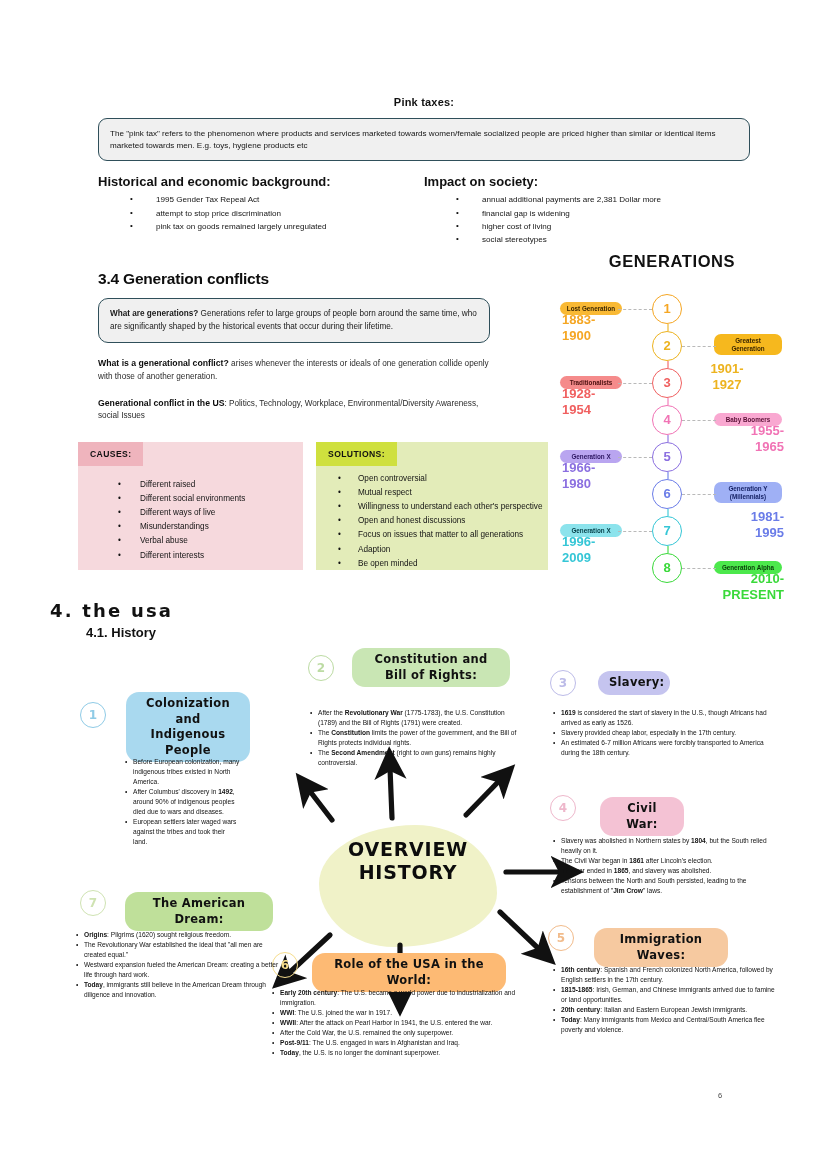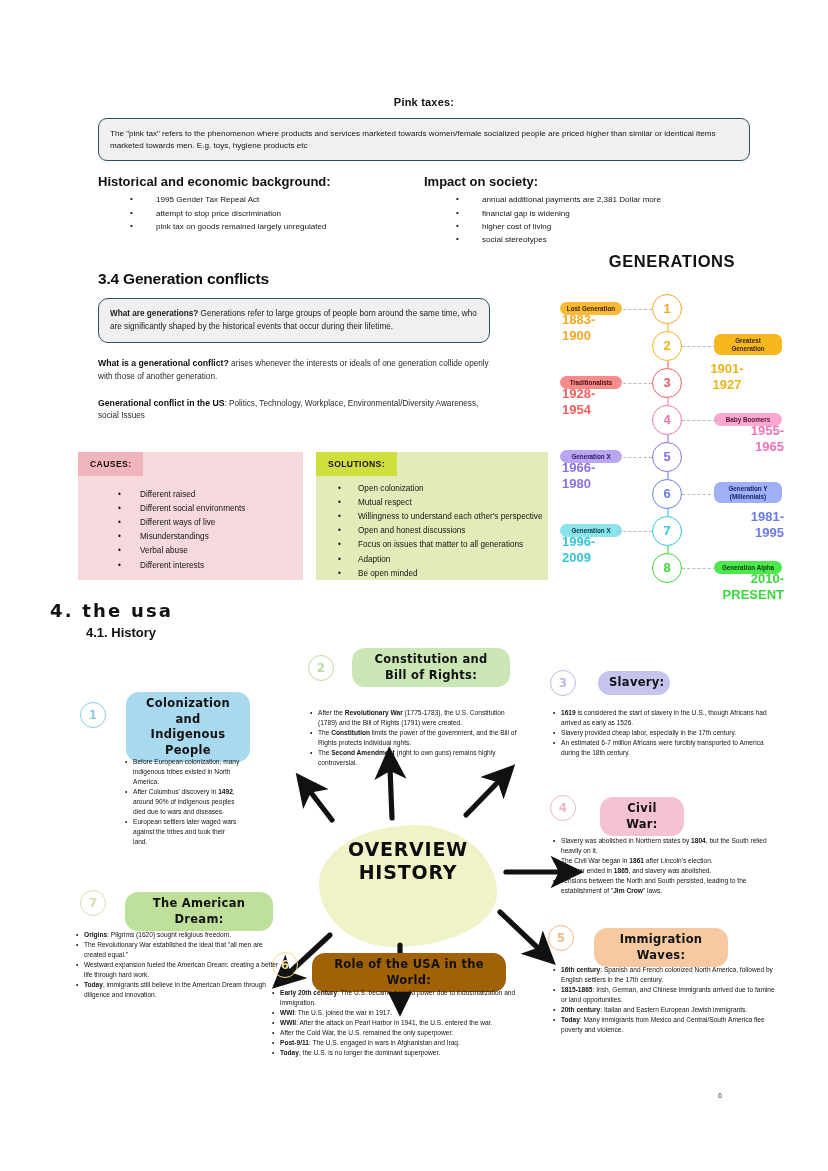--- a/index.html
+++ b/index.html
@@ -31,21 +31,21 @@
   #gen-conflicts { position:absolute; left:98px; top:270px; width:392px; }
   .h2 { font-size:15.5px; font-weight:700; color:#0d0d0d; letter-spacing:-.2px; }
   .callout2 {
     margin-top:10px; border:1.3px solid #2f4f5a; border-radius:10px;
     background:#f0f0f0; padding:9px 11px; font-size:8.2px; line-height:1.55;
   }
   .para { font-size:8.2px; line-height:1.5; margin-top:14px; color:#2b2b2b; }
   .para b { color:#0d0d0d; font-size:8.7px; }
 
   
-  #cs-wrap { position:absolute; left:78px; top:440px; width:538px; height:140px; }
+  #cs-wrap { position:absolute; left:78px; top:430px; width:538px; height:140px; }
   .cs-box { position:absolute; top:12px; }
   .cs-box .tab {
     position:absolute; left:0; top:0; height:24px; line-height:24px;
     font-size:8.6px; font-weight:700; letter-spacing:.4px; padding:0 12px; color:#111;
   }
   .cs-body { padding:30px 0 10px 0; }
   .cs-list { list-style:none; margin:0; padding:0; }
   .cs-list li { position:relative; font-size:8.2px; line-height:1.72; padding-left:62px; color:#141414; }
   .cs-list li:before { content:"\2022"; position:absolute; left:40px; }
   #causes-box { left:0; width:225px; height:128px; background:#f6d9dd; }
@@ -170,21 +170,21 @@
             <li>Misunderstandings</li>
             <li>Verbal abuse</li>
             <li>Different interests</li>
           </ul>
       </div>
     </div>
     <div class="cs-box" id="solutions-box">
       <div class="tab">SOLUTIONS:</div>
       <div class="cs-body">
         <ul class="cs-list" id="solutions-list">
-            <li>Open colonization</li>
+            <li>Open controversial</li>
             <li>Mutual respect</li>
             <li>Willingness to understand each other's perspective</li>
             <li>Open and honest discussions</li>
             <li>Focus on issues that matter to all generations</li>
             <li>Adaption</li>
             <li>Be open minded</li>
           </ul>
       </div>
     </div>
   </div>
@@ -348,21 +348,21 @@
           <div class="mm-pill" style="left: 594px; top: 288px; width: 134px; background: rgb(246, 201, 160);">Immigration Waves:</div>
           <ul class="mm-list" style="left: 553px; top: 325px; width: 222px;">
             <li><b>16th century</b>: Spanish and French colonized North America, followed by English settlers in the 17th century.</li>
             <li><b>1815-1865</b>: Irish, German, and Chinese immigrants arrived due to famine or land opportunities.</li>
             <li><b>20th century</b>: Italian and Eastern European Jewish immigrants.</li>
             <li><b>Today</b>: Many immigrants from Mexico and Central/South America flee poverty and violence.</li>
           </ul>
         </div>
         <div class="mm-node" style="left: 0px; top: 0px;">
           <div class="mm-num" style="left: 272px; top: 312px; border-color: rgb(246, 221, 141); color: rgb(246, 221, 141);">6</div>
-          <div class="mm-pill" style="left: 312px; top: 313px; width: 194px; background: #a16207;">Role of the USA in the World:</div>
+          <div class="mm-pill" style="left: 312px; top: 313px; width: 194px; background: #fdba74;">Role of the USA in the World:</div>
           <ul class="mm-list" style="left: 272px; top: 348px; width: 248px;">
             <li><b>Early 20th century</b>: The U.S. became a world power due to industrialization and immigration.</li>
             <li><b>WWI</b>: The U.S. joined the war in 1917.</li>
             <li><b>WWII</b>: After the attack on Pearl Harbor in 1941, the U.S. entered the war.</li>
             <li>After the Cold War, the U.S. remained the only superpower.</li>
             <li><b>Post-9/11</b>: The U.S. engaged in wars in Afghanistan and Iraq.</li>
             <li><b>Today</b>, the U.S. is no longer the dominant superpower.</li>
           </ul>
         </div>
         <div class="mm-node" style="left: 0px; top: 0px;">

